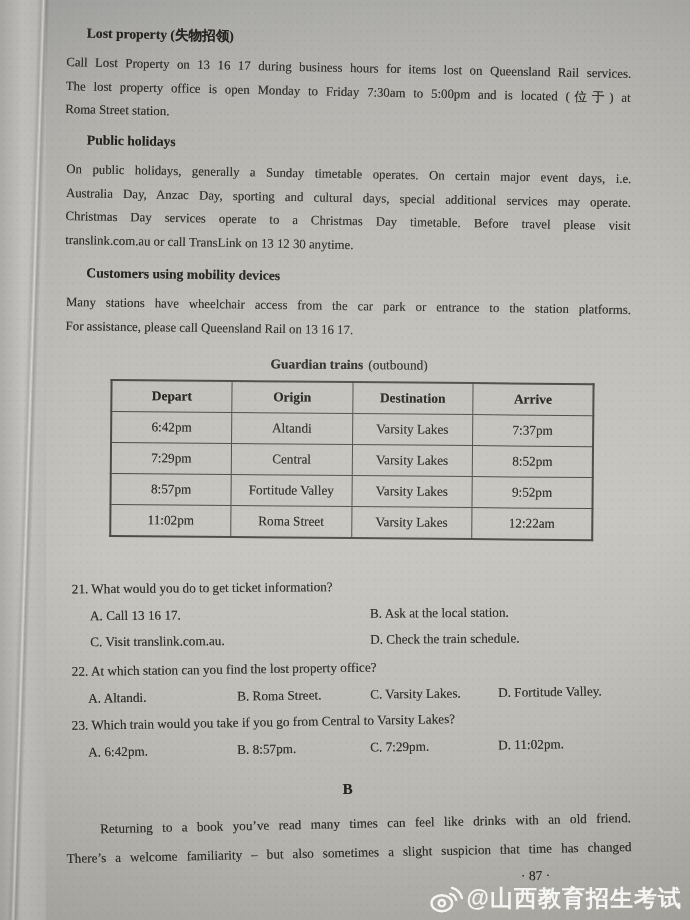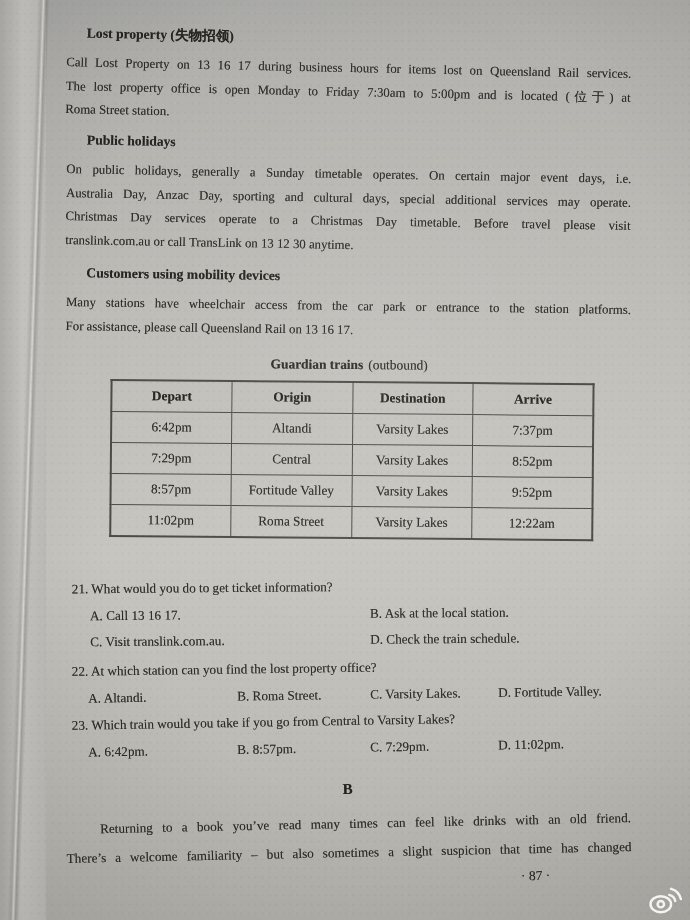--- a/index.html
+++ b/index.html
@@ -161,14 +161,15 @@
 
   <div class="watermark">
     <svg class="wicon" width="34" height="28" viewBox="0 0 36 30">
       <g fill="none" stroke="rgba(255,255,255,0.88)" stroke-width="2.6" stroke-linecap="round">
         <ellipse cx="13.5" cy="19.5" rx="11" ry="8.6"></ellipse>
         <circle cx="13.5" cy="19.5" r="3.4"></circle>
         <path d="M22.5 9.5 a8.5 8.5 0 0 1 6.5 6.5"></path>
         <path d="M24.5 3 a15 15 0 0 1 10.5 11"></path>
       </g>
     </svg>
+    <span>@山西教育招生考试</span>
   </div>
 </div>
 
 </body></html>

